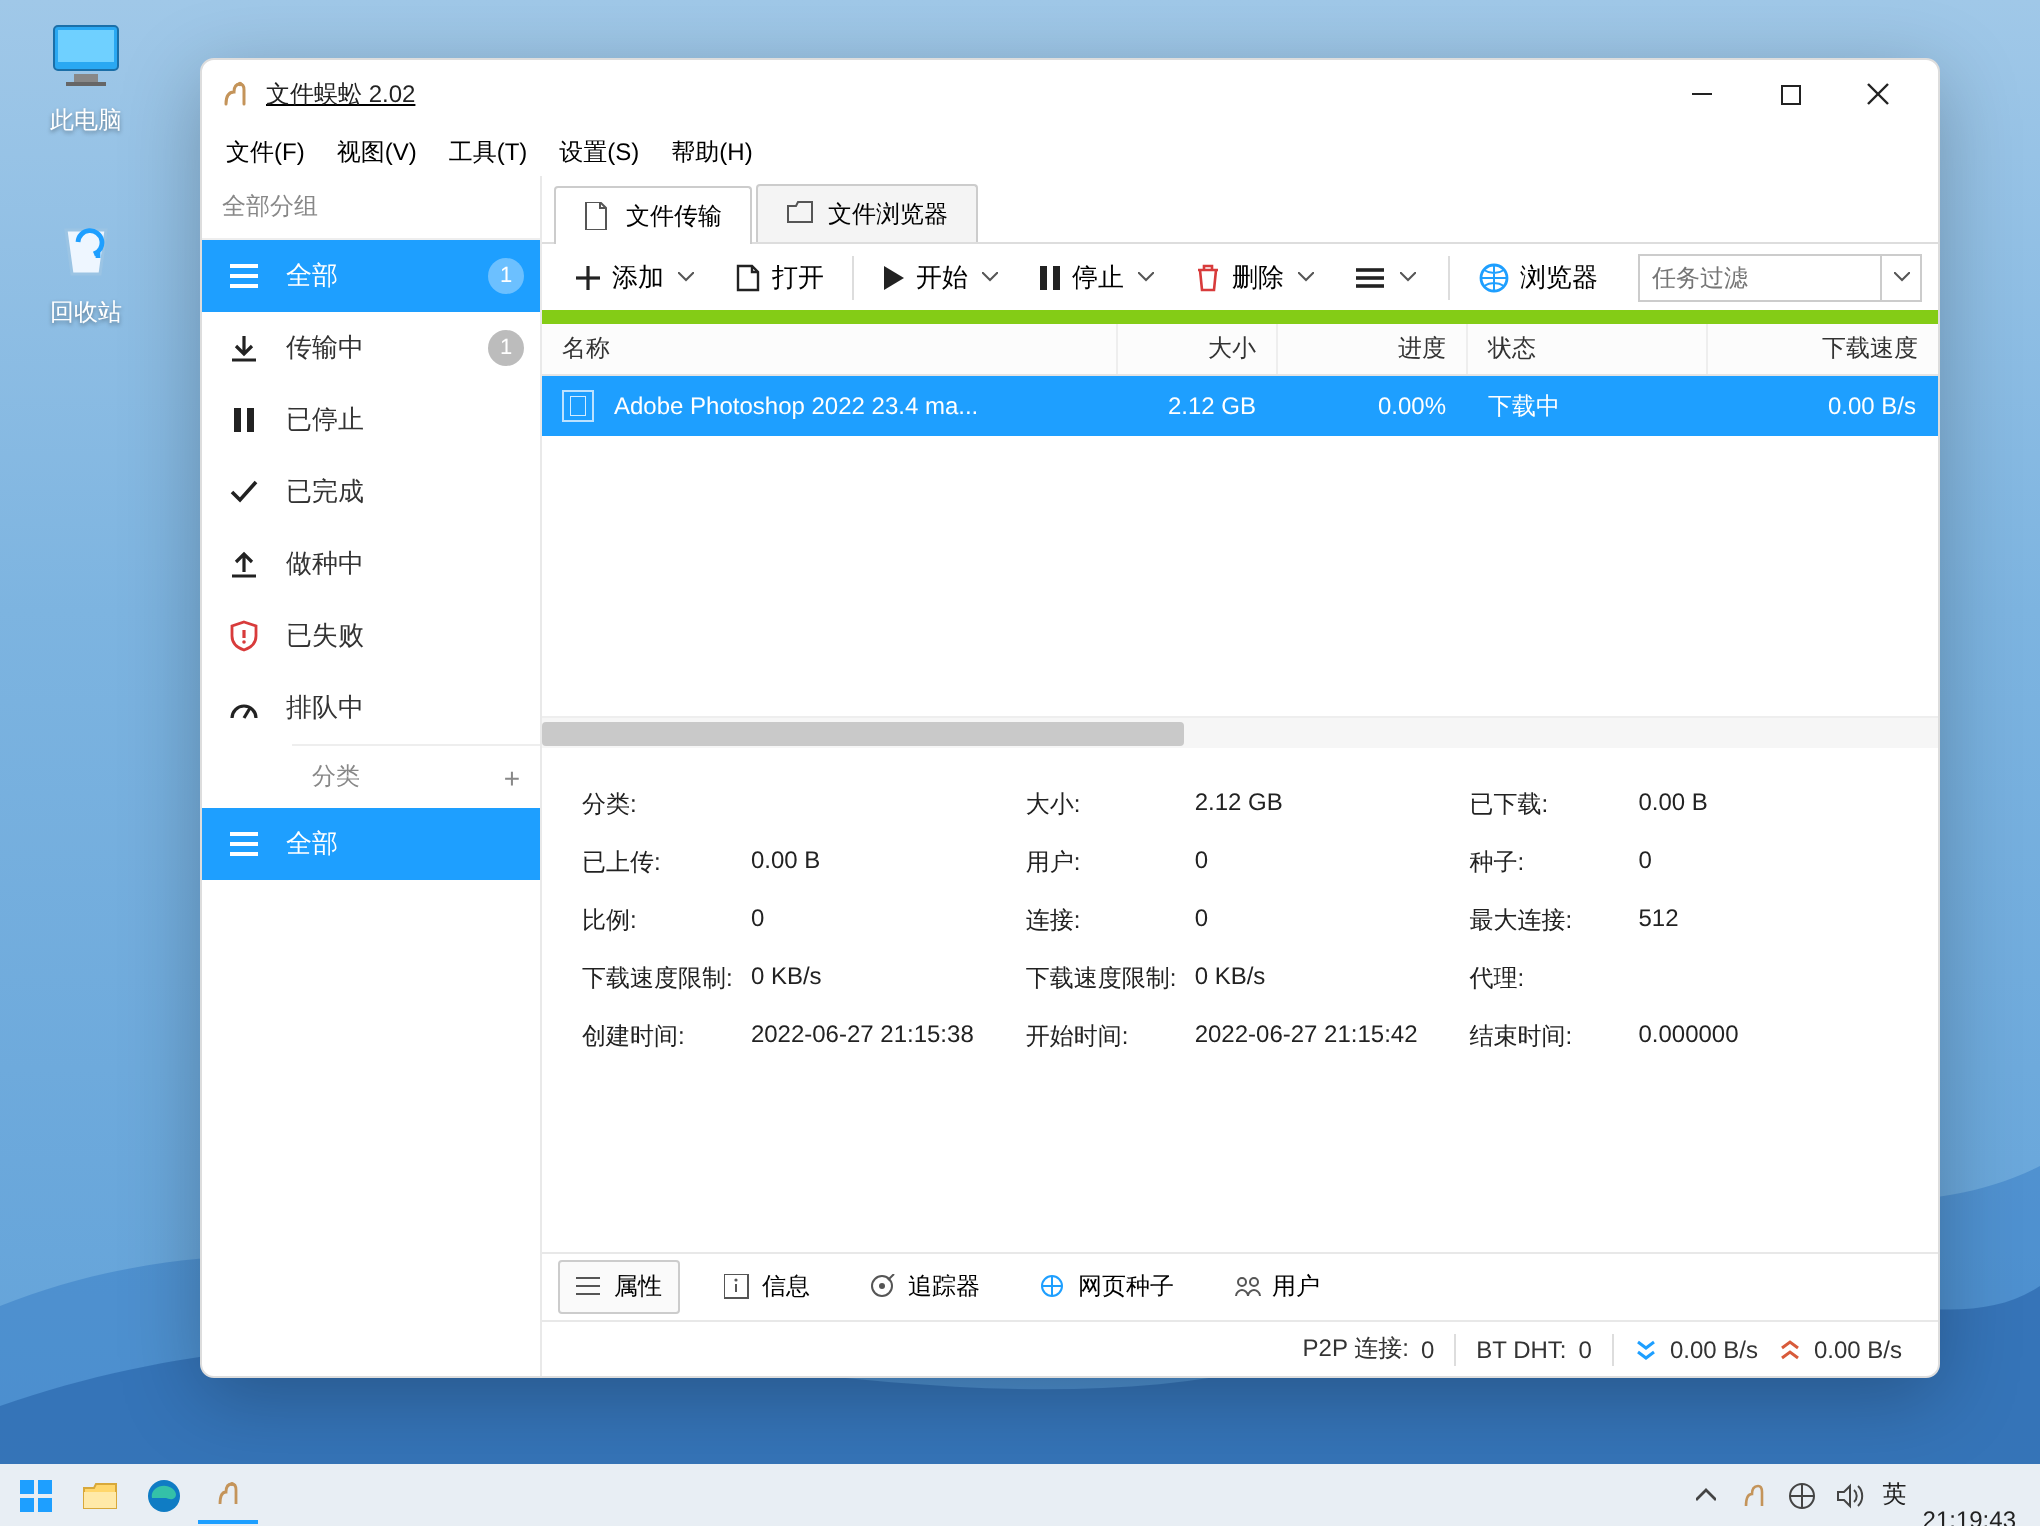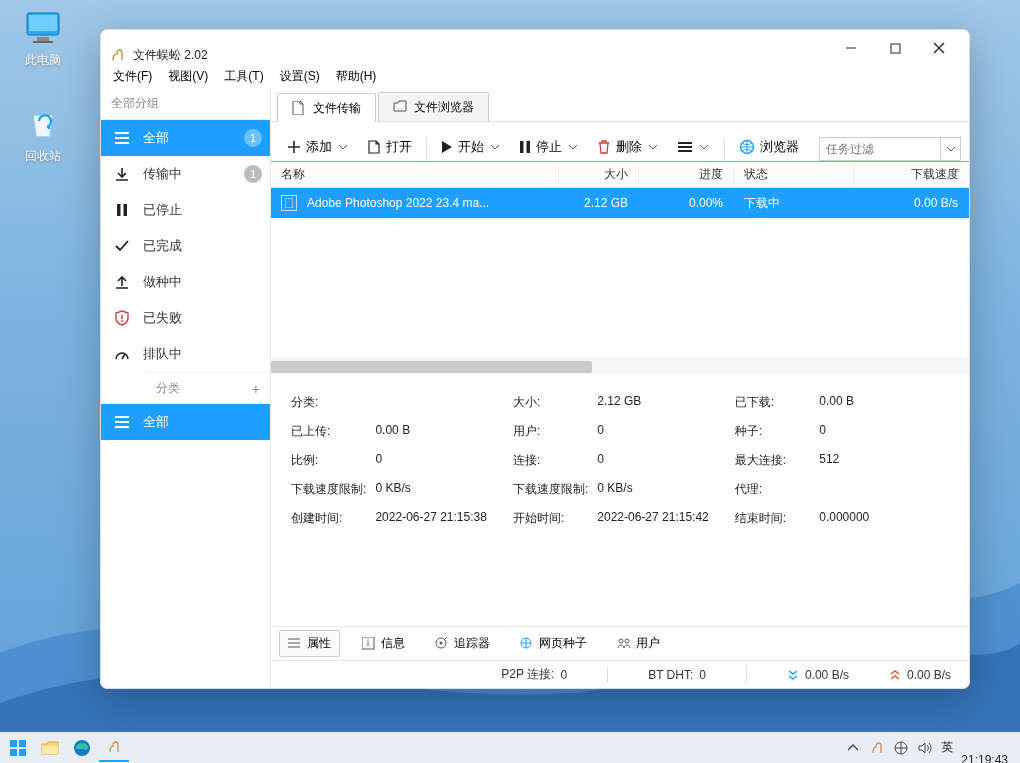--- a/index.html
+++ b/index.html
@@ -17,21 +17,21 @@
 
 
 .taskbar { position: absolute; bottom: 0; left: 0; right: 0; height: 31px; background: #e8eef4; display: flex; align-items: center; font-size: 12px; color: #222; }
 .taskbar-left { display: flex; align-items: center; gap: 2px; padding-left: 3px; }
 .taskbar-btn { width: 30px; height: 29px; display: flex; align-items: center; justify-content: center; cursor: pointer; }
 .taskbar-right { margin-left: auto; display: flex; align-items: center; gap: 8px; padding-right: 12px; }
 .tray-ico { width: 16px; height: 16px; display: flex; align-items: center; justify-content: center; cursor: pointer; }
 
 
 .window { position: absolute; left: 100px; top: 29px; width: 870px; height: 660px; background: #fff; border-radius: 7px; box-shadow: 0 10px 40px rgba(0,0,0,0.25); display: flex; flex-direction: column; overflow: hidden; border: 1px solid #ddd; }
-.titlebar { height: 34px; display: flex; align-items: flex-end; padding: 0 8px; }
+.titlebar { height: 34px; display: flex; align-items: center; padding: 0 8px; text-decoration: underline; }
 .titlebar .app-icon { width: 18px; height: 18px; margin-right: 6px; }
 .titlebar .title { font-size: 12px; color: #222; flex: 1; }
 .winbtn { width: 44px; height: 32px; display: flex; align-items: center; justify-content: center; cursor: pointer; }
 
 .menubar { height: 24px; display: flex; align-items: center; padding: 0 4px; font-size: 12px; }
 .menubar .mi { padding: 3px 8px; cursor: pointer; }
 
 .body { flex: 1; display: flex; min-height: 0; }
 
 
@@ -44,21 +44,21 @@
 .side-row.active .badge { background: rgba(255,255,255,0.35); }
 .side-section { padding: 7px 10px; color: #888; font-size: 12px; display: flex; justify-content: space-between; align-items: center; border-top: 1px solid #eee; margin-left: 45px; }
 
 
 .main { flex: 1; display: flex; flex-direction: column; min-width: 0; }
 .tabs { height: 34px; display: flex; align-items: flex-end; border-bottom: 1px solid #ddd; padding-left: 6px; gap: 2px; padding-top: 4px; }
 .tab { height: 29px; border: 1px solid #ccc; border-bottom: none; padding: 0 14px; display: flex; align-items: center; gap: 7px; font-size: 12px; background: #f4f4f4; cursor: pointer; border-radius: 2px 2px 0 0; }
 .tab.active { background: #fff; position: relative; top: 1px; }
 .tab .tico { width: 14px; height: 14px; }
 
-.toolbar { height: 40px; border-bottom: 1px solid #84cc16; display: flex; align-items: flex-end; padding: 0 8px; gap: 2px; font-size: 13px; }
+.toolbar { height: 40px; border-bottom: 7px solid #84cc16; display: flex; align-items: center; padding: 0 8px; gap: 2px; font-size: 13px; }
 .tbtn { height: 28px; padding: 0 8px; display: flex; align-items: center; gap: 5px; cursor: pointer; border-radius: 2px; }
 .tsep { width: 1px; height: 22px; background: #ddd; margin: 0 4px; }
 .tdrop { width: 12px; display: flex; align-items: center; justify-content: center; }
 .filter { margin-left: auto; display: flex; align-items: center; }
 .filter input { width: 122px; height: 24px; border: 1px solid #ccc; padding: 0 6px; font-size: 12px; outline: none; }
 .filter .fbtn { width: 20px; height: 24px; border: 1px solid #ccc; border-left: none; display: flex; align-items: center; justify-content: center; cursor: pointer; }
 
 .grid-head { height: 26px; display: flex; border-bottom: 1px solid #e5e5e5; background: #fcfcfc; font-size: 12px; color: #333; }
 .grid-head .col, .grid-row .col { padding: 0 10px; display: flex; align-items: center; border-right: 1px solid #eee; }
 .col.name { flex: 1; }
@@ -81,21 +81,21 @@
 .details table { width: 100%; border-collapse: collapse; }
 .details td { padding: 6px 4px; vertical-align: top; }
 .details td.k { color: #222; width: 90px; }
 .details td.v { width: 145px; color: #222; }
 
 .detail-tabs { height: 34px; border-top: 1px solid #e8e8e8; display: flex; align-items: center; padding: 0 8px; gap: 14px; font-size: 12px; }
 .dtab { display: flex; align-items: center; gap: 5px; padding: 4px 8px; cursor: pointer; border-radius: 2px; }
 .dtab.active { border: 1px solid #ccc; background: #fafafa; }
 .dico { width: 14px; height: 14px; }
 
-.statusbar { height: 28px; border-top: 1px solid #e8e8e8; display: flex; align-items: center; justify-content: flex-end; gap: 40px; padding: 0 18px; font-size: 12px; color: #333; }
+.statusbar { height: 28px; border-top: 1px solid #e8e8e8; display: flex; align-items: center; justify-content: flex-end; gap: 10px; padding: 0 18px; font-size: 12px; color: #333; }
 .sb-item { display: flex; align-items: center; gap: 6px; }
 .sb-sep { width: 1px; height: 16px; background: #ddd; }
 
 svg { display: block; }
 </style>
 </head>
 <body>
 
 <div class="wave">
 <svg viewBox="0 0 1020 250" preserveAspectRatio="none">

